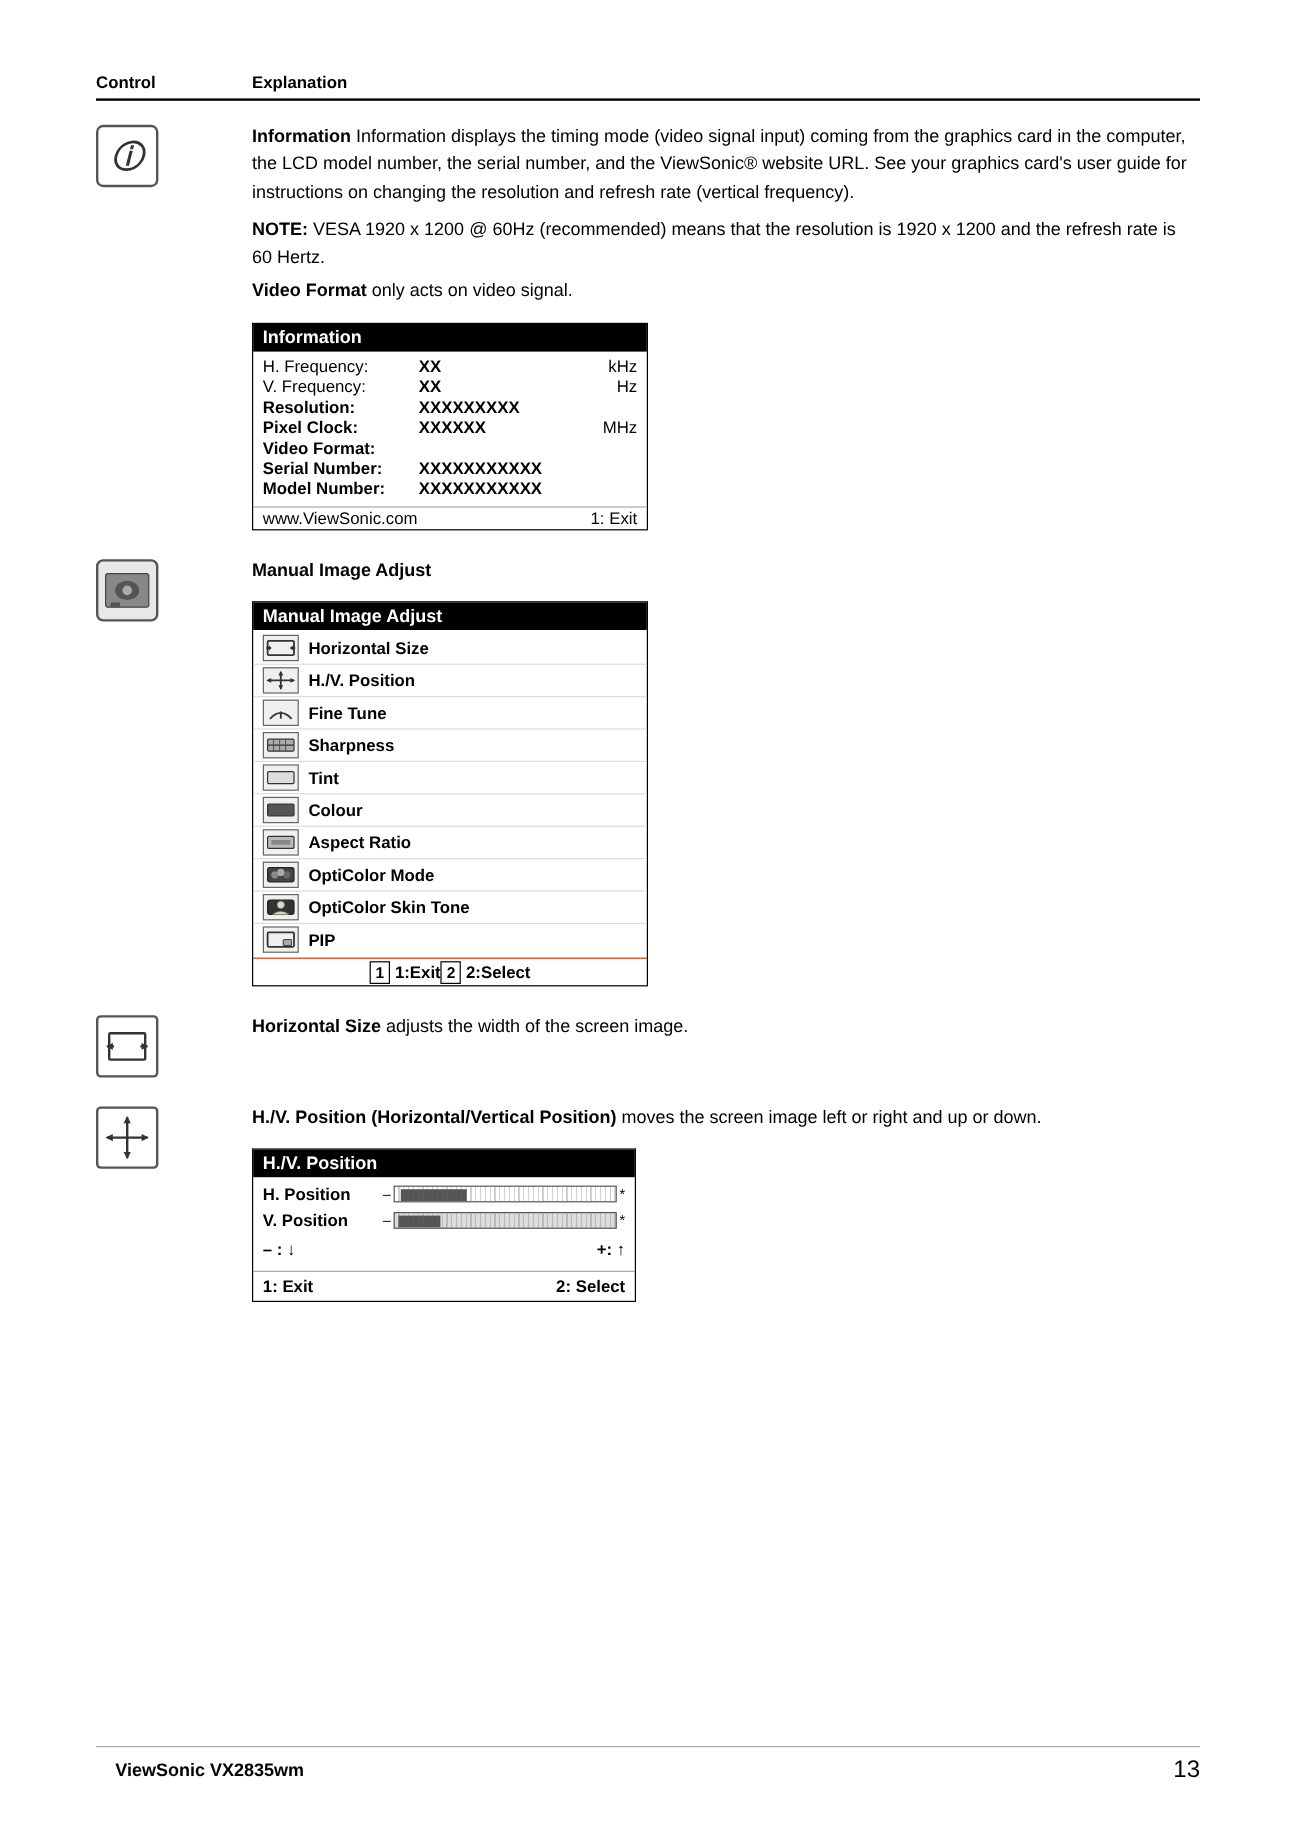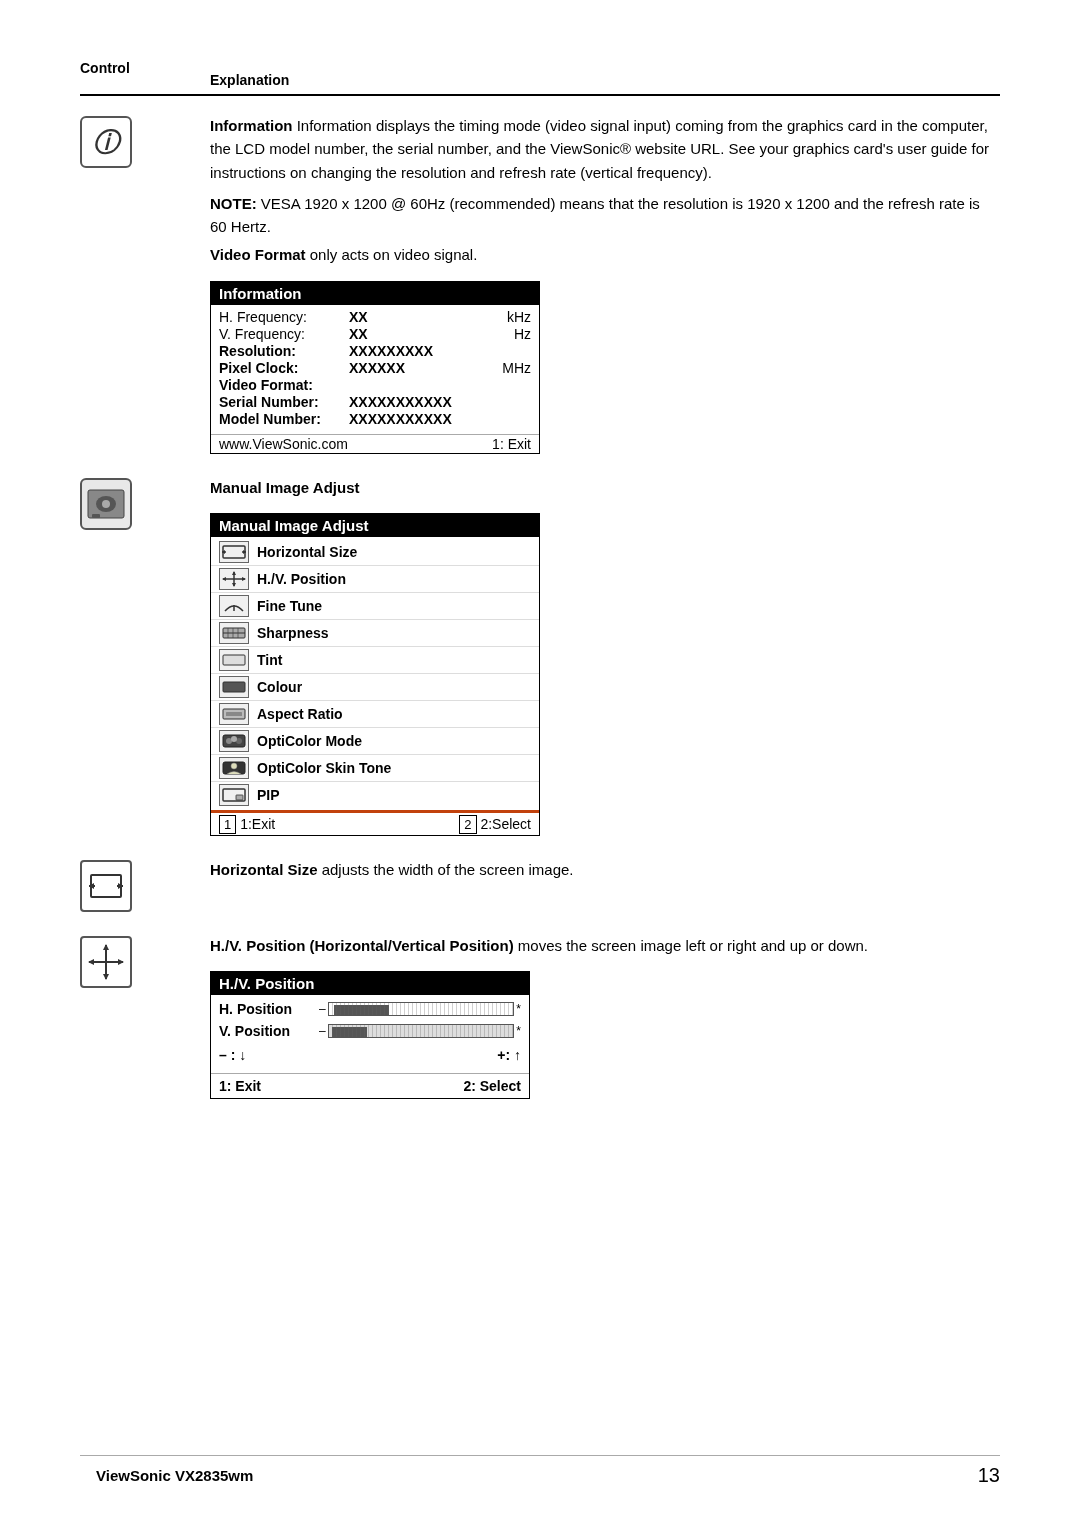--- a/index.html
+++ b/index.html
@@ -29,21 +29,20 @@
       margin-bottom: 18px;
     }
     .header-control {
       width: 130px;
       font-weight: bold;
       font-size: 14px;
     }
     .header-explanation {
       font-weight: bold;
       font-size: 14px;
-      margin-top: 12px;
     }
 
     
     .section-row {
       display: flex;
       flex-direction: row;
       margin-bottom: 22px;
       align-items: flex-start;
     }
 
@@ -202,25 +201,25 @@
       border: 1px solid #666;
       background: #f0f0f0;
       flex-shrink: 0;
     }
     .mia-row-label {
       font-size: 14px;
       font-weight: bold;
     }
     .mia-table-footer {
       display: flex;
-      justify-content: space-between;
-      border-top: 3px solid #c2410c;
+      justify-content: center;
+      border-top: 1px solid #c2410c;
       padding: 3px 8px;
       font-size: 14px;
-      font-weight: normal;
+      font-weight: bold;
     }
 
     
     .hv-table {
       border: 1px solid #000;
       margin-top: 14px;
       width: 320px;
       font-size: 14px;
     }
     .hv-table-header {

